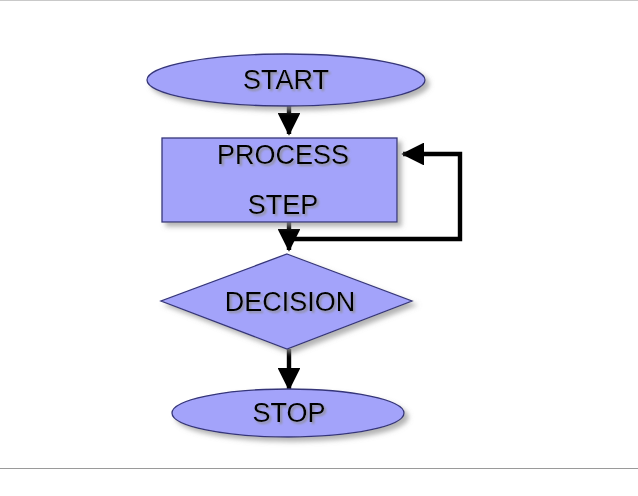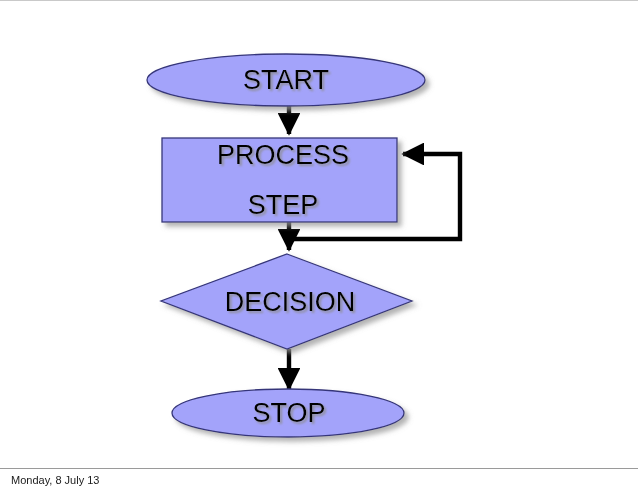--- a/index.html
+++ b/index.html
@@ -124,17 +124,14 @@
       <text class="shape-label" x="290" y="303" filter="url(#textshadow)">DECISION</text>
 
       <g filter="url(#dropshadow)">
         <ellipse cx="288" cy="412" rx="116" ry="24" fill="#A3A3FA" stroke="#36367a" stroke-width="1.3"></ellipse>
       </g>
       <text class="shape-label" x="289" y="414" filter="url(#textshadow)">STOP</text>
 
     </svg>
   </div>
 
-  <div class="footer">
-    <div class="footer-text">Monday, 8 July 13</div>
-  </div>
 
 </div>
 
 </body></html>

